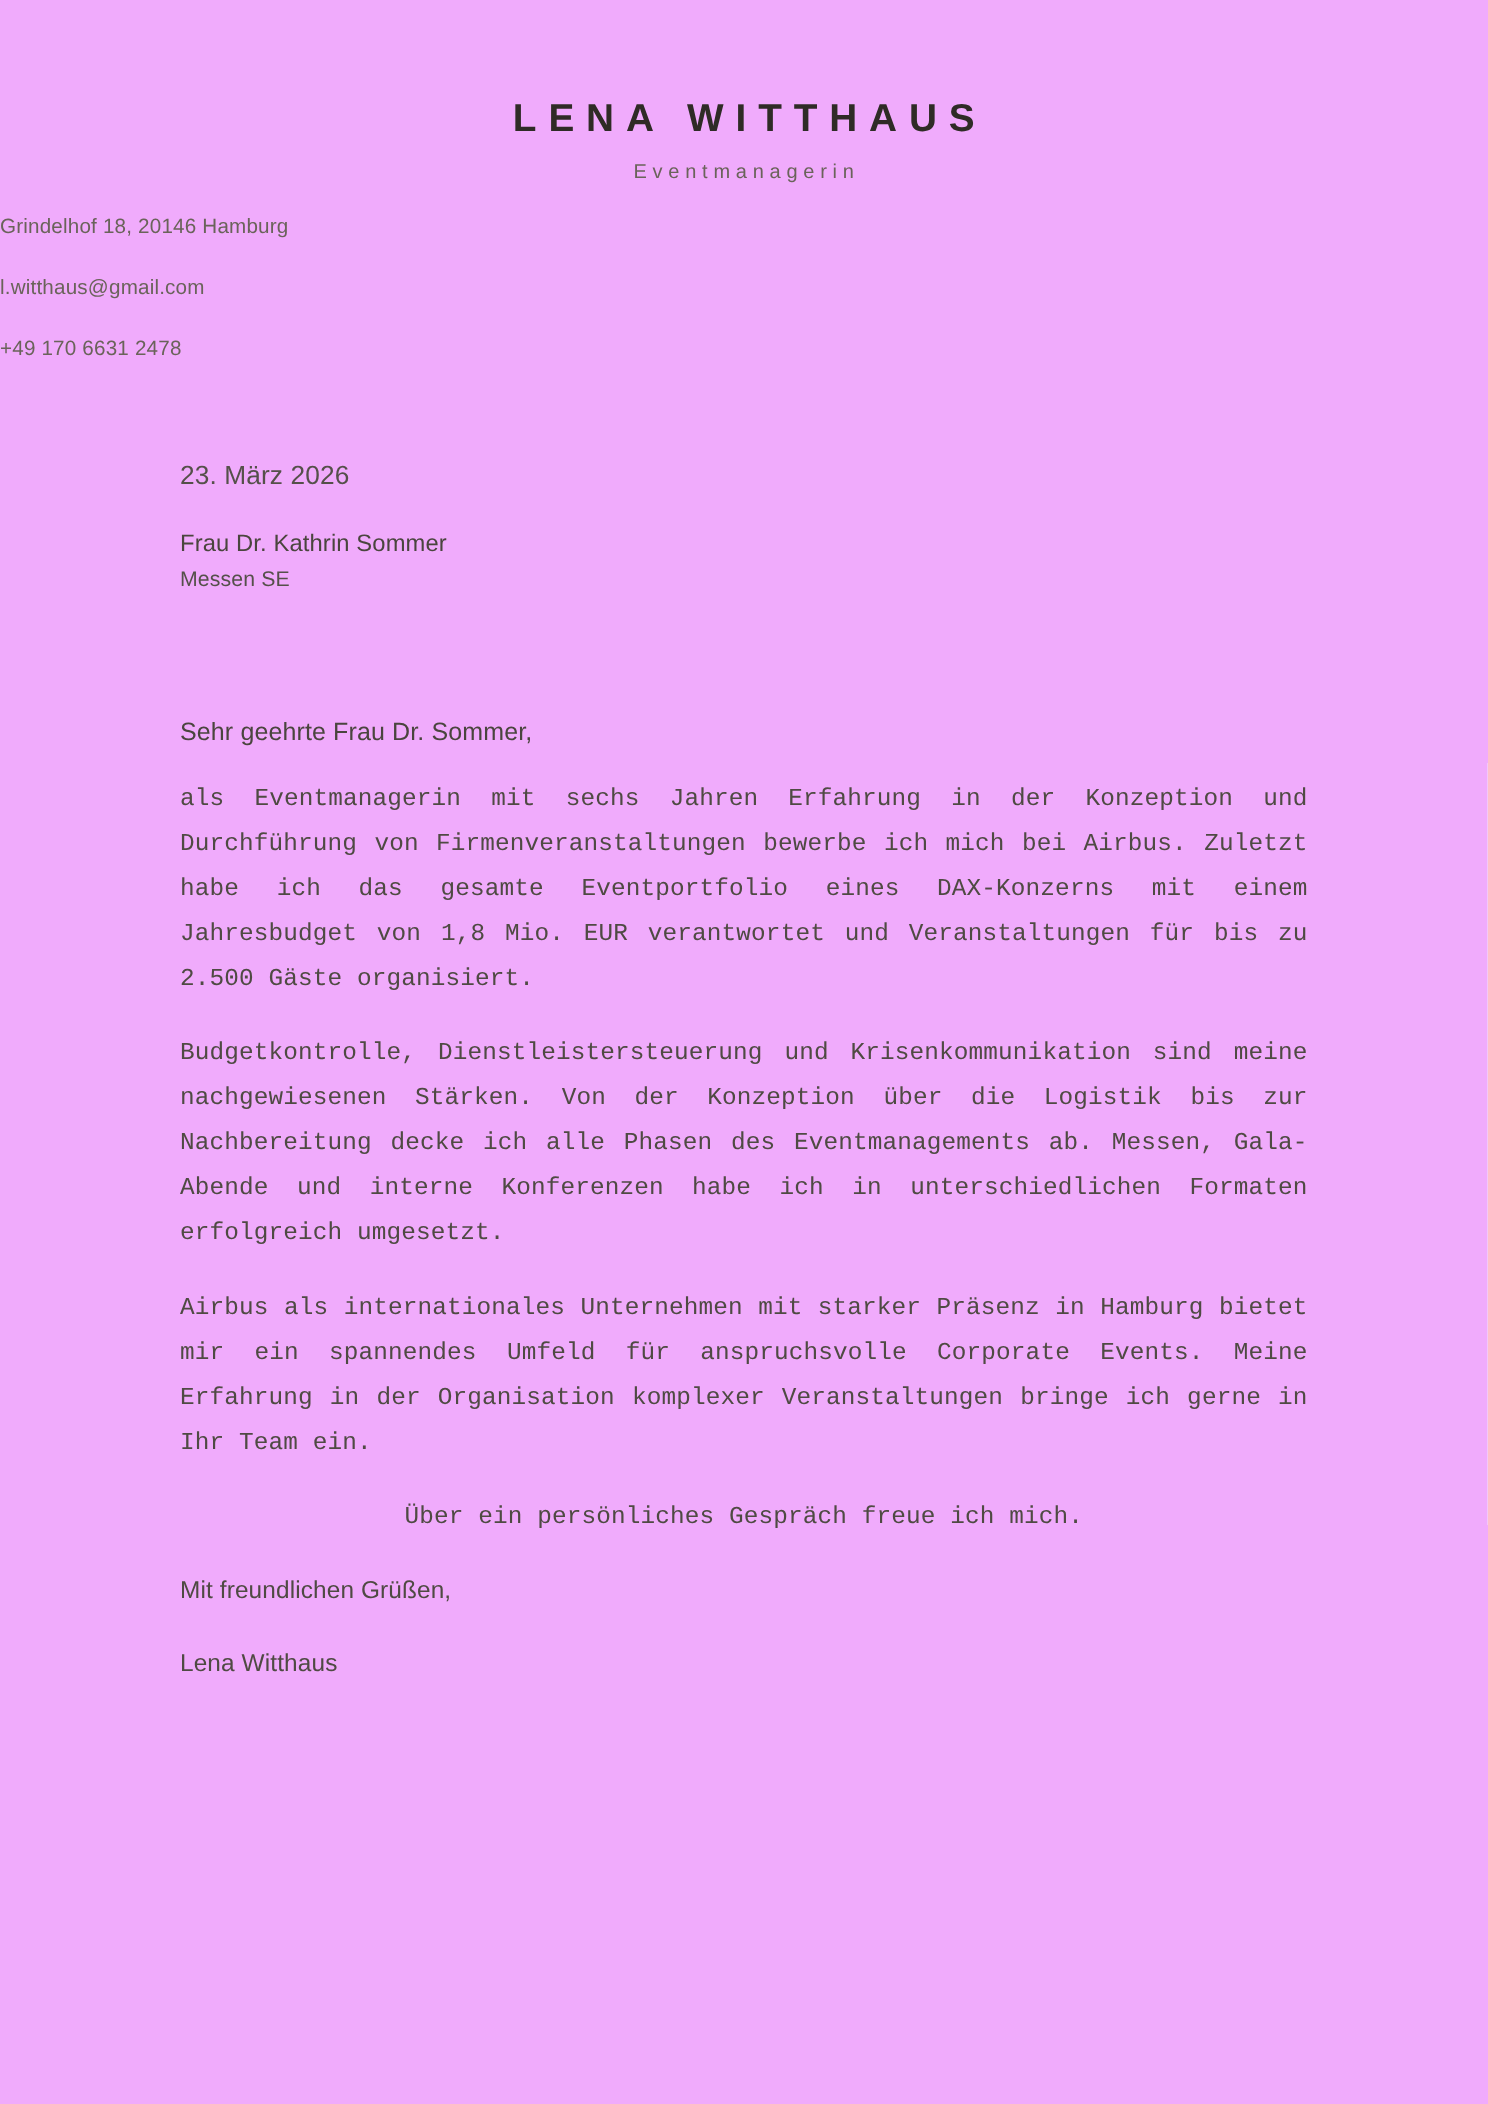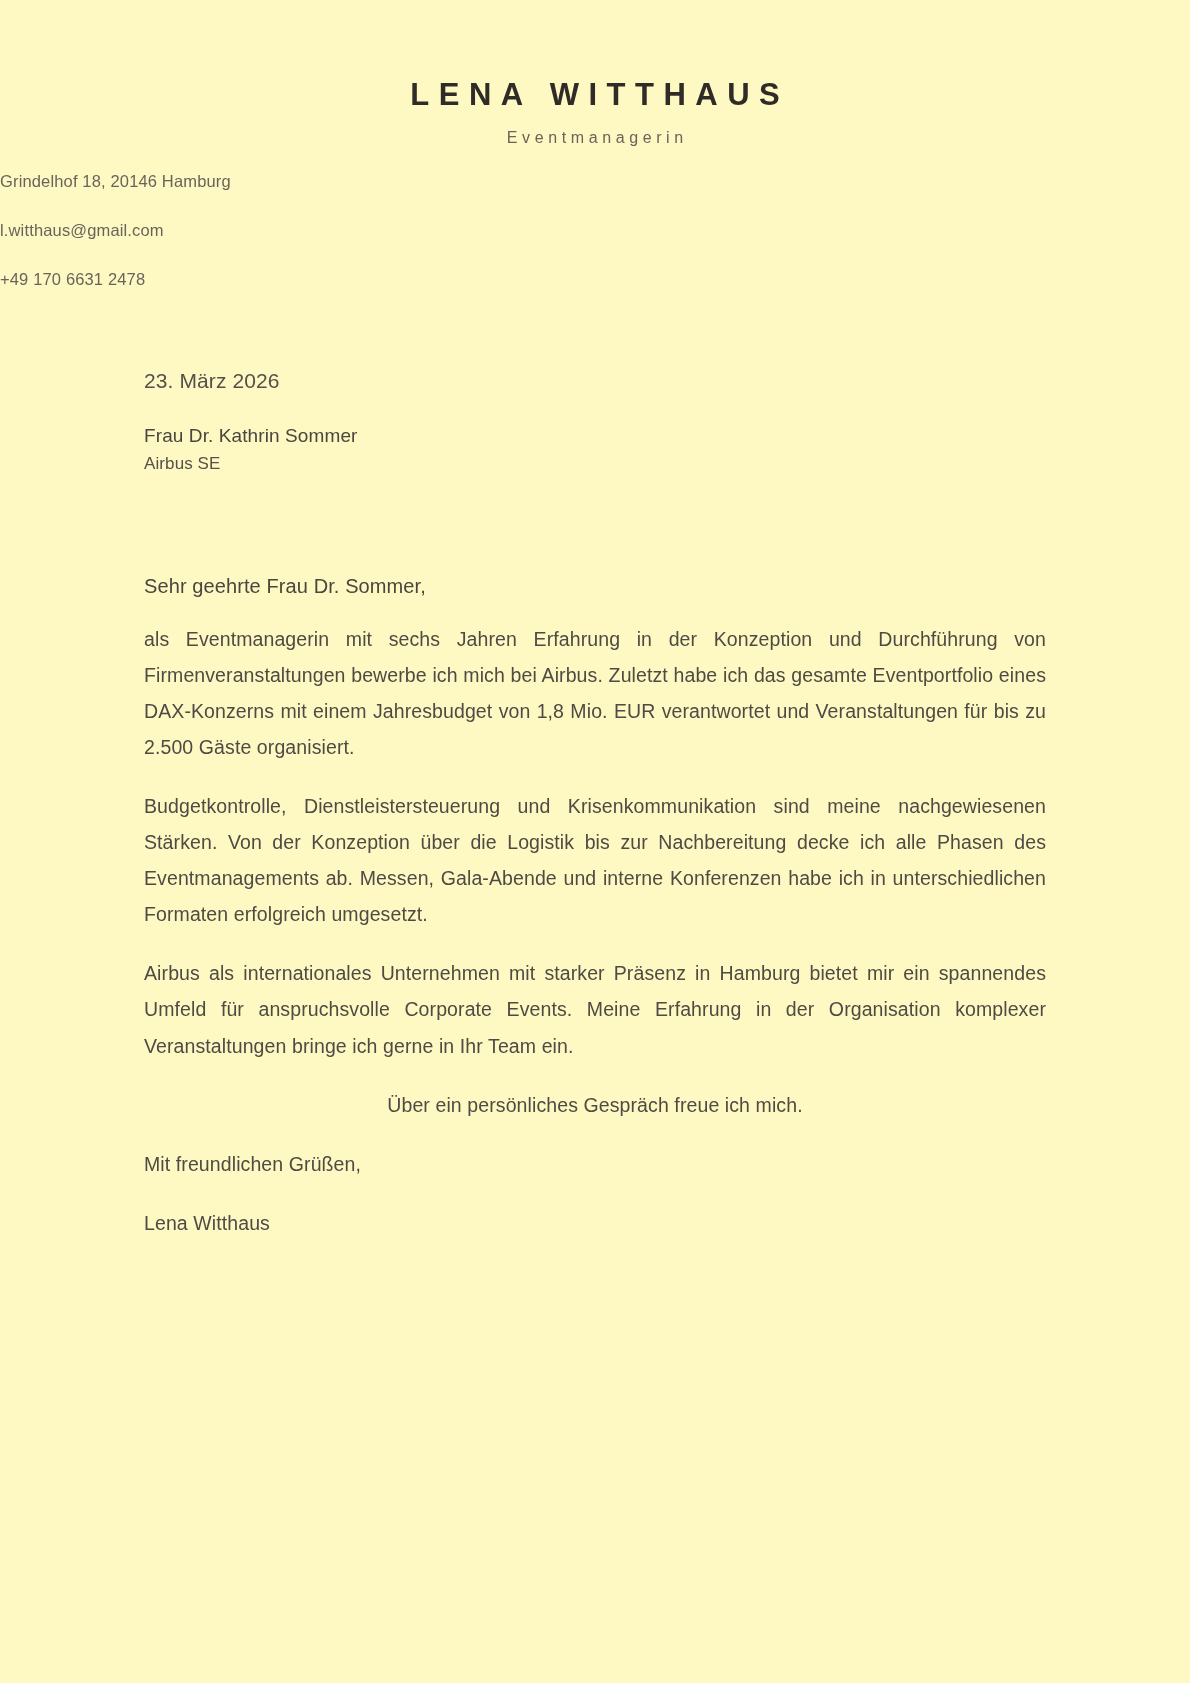--- a/index.html
+++ b/index.html
@@ -10,21 +10,21 @@
     width: 1190px;
     height: 1683px;
     background: #faf9f5;
     font-family: "Liberation Sans", sans-serif;
     -webkit-font-smoothing: antialiased;
   }
   .page {
     position: relative;
     width: 1190px;
     height: 1683px;
-    background: #fef9c3;
+    background: #f0abfc;
     box-sizing: border-box;
   }
 
   
   .letterhead {
     padding-top: 78px;
     text-align: center;
   }
   .name {
     font-size: 31px;
@@ -90,20 +90,21 @@
     letter-spacing: 0.1px;
   }
   .para {
     margin-top: 23px;
     font-size: 19.5px;
     line-height: 1.85;
     color: #4f4a43;
     text-align: justify;
     text-justify: inter-word;
     letter-spacing: 0.1px;
+    font-family: Liberation Mono, monospace;
   }
   .para.last-short { text-align: center; }
   .closing {
     margin-top: 23px;
     font-size: 19.5px;
     line-height: 1.85;
     color: #4f4a43;
     letter-spacing: 0.1px;
   }
   .signature {
@@ -128,21 +129,21 @@
       <span>+49 170 6631 2478</span>
     </div>
   </header>
 
   <main class="content">
 
     <div class="date">23. März 2026</div>
 
     <div class="recipient">
       <div class="rname">Frau Dr. Kathrin Sommer</div>
-      <div class="rorg">Airbus SE</div>
+      <div class="rorg">Messen SE</div>
     </div>
 
     <div class="salutation">Sehr geehrte Frau Dr. Sommer,</div>
 
     <p class="para">als Eventmanagerin mit sechs Jahren Erfahrung in der Konzeption und Durchführung von Firmenveranstaltungen bewerbe ich mich bei Airbus. Zuletzt habe ich das gesamte Eventportfolio eines DAX-Konzerns mit einem Jahresbudget von 1,8 Mio. EUR verantwortet und Veranstaltungen für bis zu 2.500 Gäste organisiert.</p>
 
     <p class="para">Budgetkontrolle, Dienstleistersteuerung und Krisenkommunikation sind meine nachgewiesenen Stärken. Von der Konzeption über die Logistik bis zur Nachbereitung decke ich alle Phasen des Eventmanagements ab. Messen, Gala-Abende und interne Konferenzen habe ich in unterschiedlichen Formaten erfolgreich umgesetzt.</p>
 
     <p class="para">Airbus als internationales Unternehmen mit starker Präsenz in Hamburg bietet mir ein spannendes Umfeld für anspruchsvolle Corporate Events. Meine Erfahrung in der Organisation komplexer Veranstaltungen bringe ich gerne in Ihr Team ein.</p>
 

